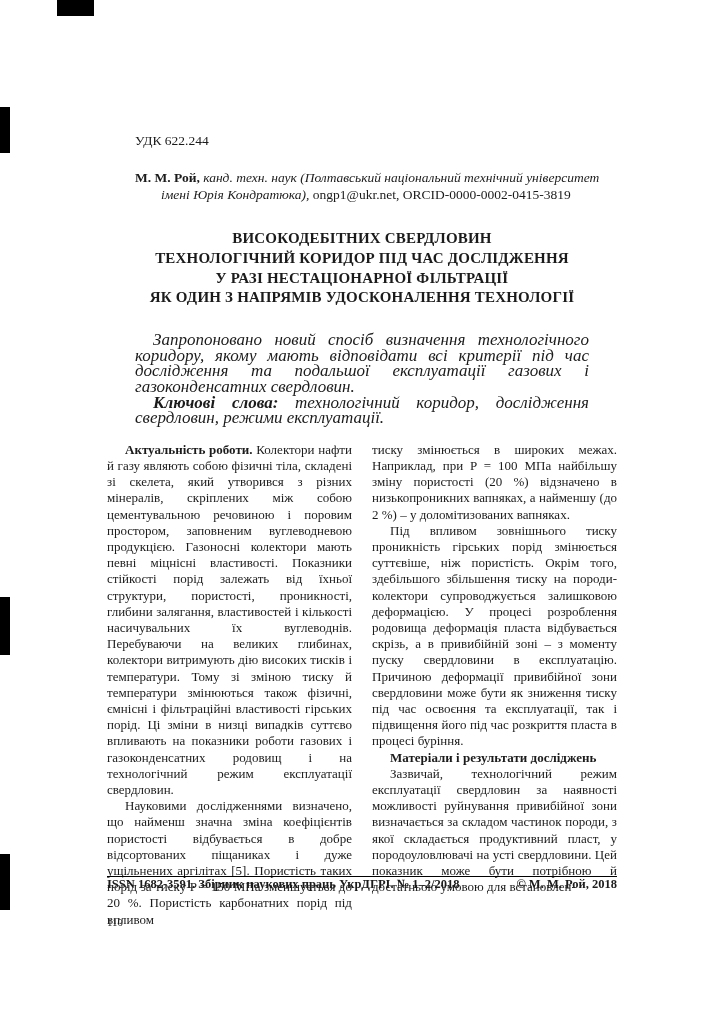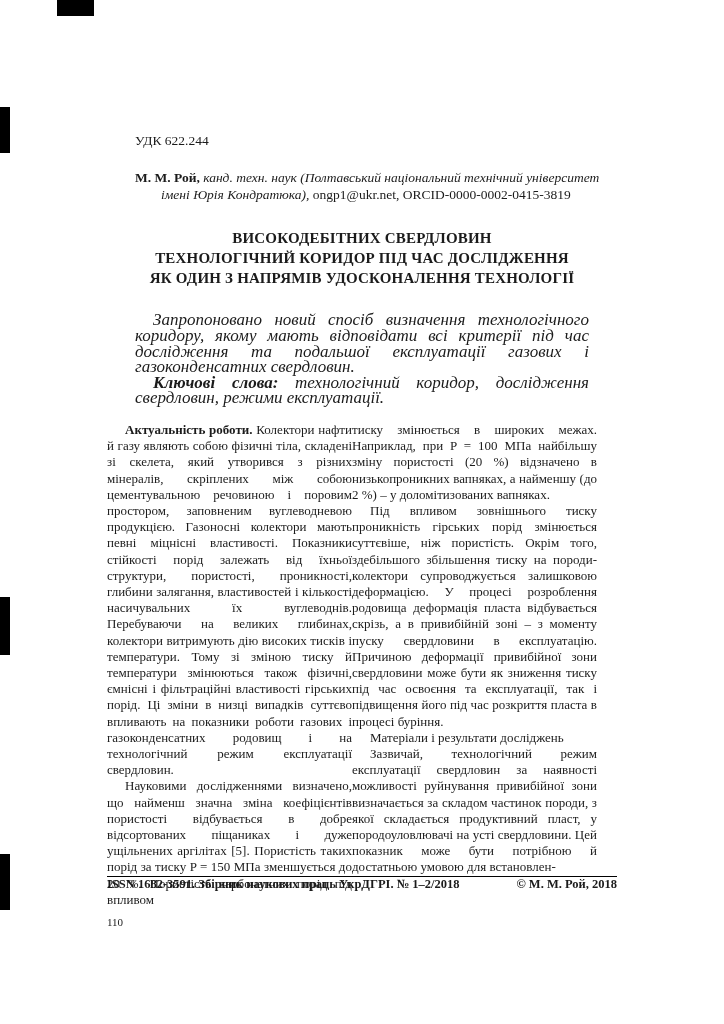--- a/index.html
+++ b/index.html
@@ -58,31 +58,32 @@
     font-size: 17px;
     line-height: 15.6px;
     font-style: italic;
     text-align: justify;
     text-indent: 18px;
   }
   .abstract.keywords { margin-top: 0; }
   .columns {
     margin-top: 16px;
     display: flex;
+    gap: 20px;
   }
   .col {
     width: 245px;
     font-size: 13px;
     line-height: 16.2px;
     text-align: justify;
     hyphens: auto;
   }
   .col p { margin: 0; }
   .col p.indent { text-indent: 18px; }
-  .col p.heading { font-weight: normal; }
+  .col p.heading { font-weight: bold; }
   .footer {
     position: absolute;
     left: 107px;
     top: 876px;
     width: 510px;
     border-top: 1.5px solid #000;
     display: flex;
     justify-content: space-between;
     font-weight: bold;
     font-size: 12.5px;
@@ -107,20 +108,21 @@
 
   <div class="content">
 
     <div class="udk">УДК 622.244</div>
 
     <p class="author"><b>М. М. Рой,</b><i> канд. техн. наук (Полтавський національний технічний університет імені Юрія Кондратюка), </i><span>ongp1@ukr.net, ORCID-0000-0002-0415-3819</span></p>
 
     <div class="title" id="article-title">
         <div>ВИСОКОДЕБІТНИХ СВЕРДЛОВИН</div>
         <div>ТЕХНОЛОГІЧНИЙ КОРИДОР ПІД ЧАС ДОСЛІДЖЕННЯ</div>
+        <div>У РАЗІ НЕСТАЦІОНАРНОЇ ФІЛЬТРАЦІЇ</div>
         <div>ЯК ОДИН З НАПРЯМІВ УДОСКОНАЛЕННЯ ТЕХНОЛОГІЇ</div>
       </div>
 
     <p class="abstract">Запропоновано новий спосіб визначення технологічного коридору, якому мають відповідати всі критерії під час дослідження та подальшої експлуатації газових і газоконденсатних свердловин.</p>
 
     <p class="abstract keywords"><b><i>Ключові слова:</i></b><i> технологічний коридор, дослідження свердловин, режими експлуатації.</i></p>
 
     <div class="columns">
       <div class="col" id="col-left">
           <p class="indent"><b>Актуальність роботи.</b> Колектори нафти й газу являють собою фізичні тіла, складені зі скелета, який утворився з різних мінералів, скріплених між собою цементувальною речовиною і поровим простором, заповненим вуглеводневою продукцією. Газоносні колектори мають певні міцнісні властивості. Показники стійкості порід залежать від їхньої структури, пористості, проникності, глибини залягання, властивостей і кількості насичувальних їх вуглеводнів. Перебуваючи на великих глибинах, колектори витримують дію високих тисків і температури. Тому зі зміною тиску й температури змінюються також фізичні, ємнісні і фільтраційні властивості гірських порід. Ці зміни в низці випадків суттєво впливають на показники роботи газових і газоконденсатних родовищ і на технологічний режим експлуатації свердловин.</p>

